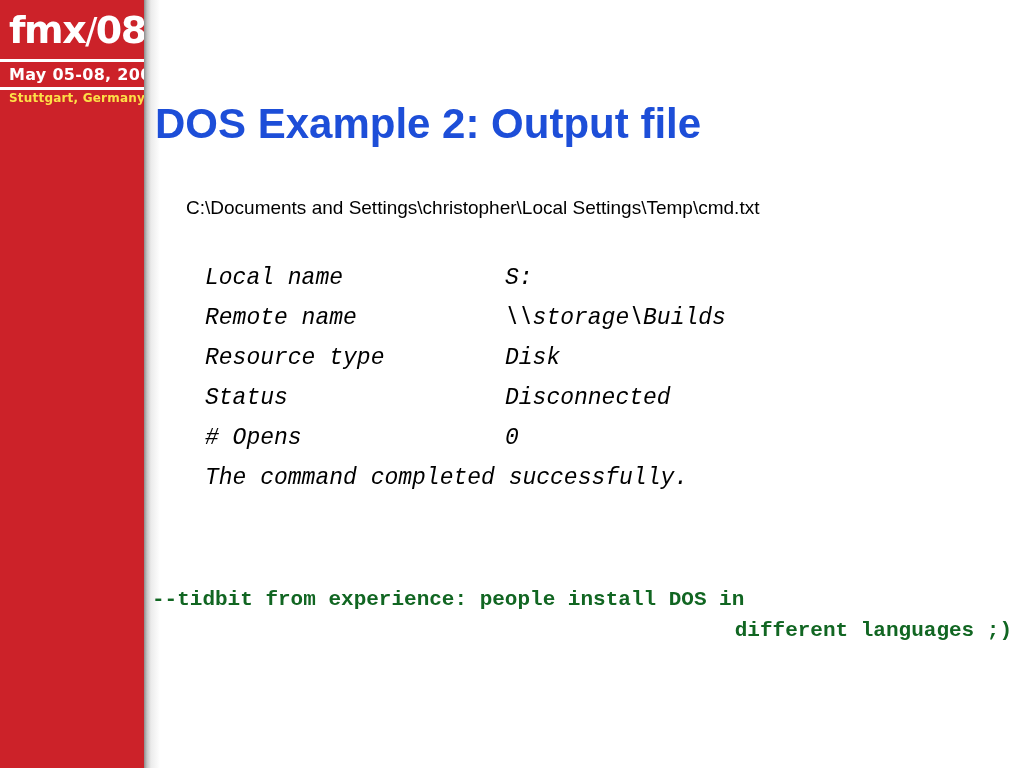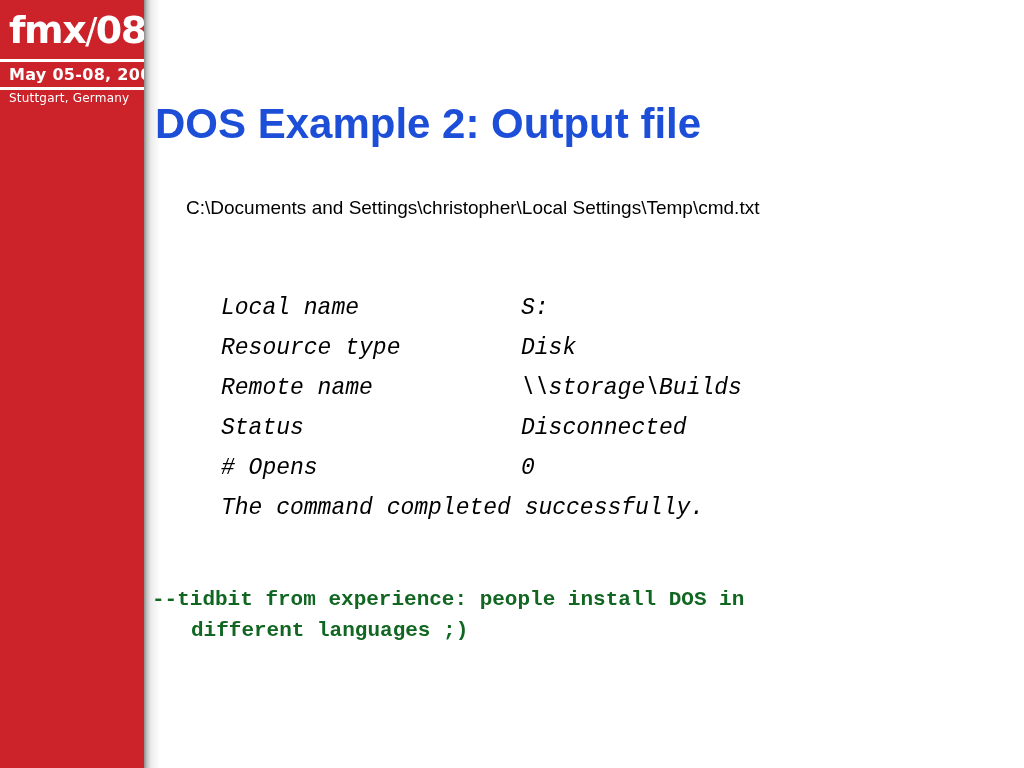--- a/index.html
+++ b/index.html
@@ -94,23 +94,23 @@
     font-weight: bold;
     font-size: 16px;
     letter-spacing: 0.3px;
     white-space: nowrap;
   }
   #logo-city {
     position: absolute;
     left: 9px;
     top: 91px;
     width: 135px;
-    color: #ffffff;
+    color: #fde047;
     font-family: "DejaVu Sans", sans-serif;
-    font-weight: normal;
+    font-weight: bold;
     font-size: 12px;
     letter-spacing: 0.2px;
     white-space: nowrap;
   }
 
   
   #slide-title {
     position: absolute;
     left: 155px;
     top: 98px;
@@ -132,24 +132,23 @@
     font-family: "Liberation Sans", sans-serif;
     font-size: 19px;
     line-height: 26px;
     white-space: nowrap;
     margin-left: 32px;
   }
 
   
   #output-block {
     position: absolute;
-    left: 221px;
+    left: 205px;
     top: 258px;
     width: 760px;
-    margin-top: 30px;
   }
   .out-row {
     height: 40px;
     line-height: 40px;
     white-space: nowrap;
     font-family: "Liberation Mono", "DejaVu Sans Mono", monospace;
     font-style: italic;
     font-size: 23px;
     color: #000000;
   }
@@ -176,20 +175,21 @@
     color: #116622;
     font-family: "Liberation Mono", "DejaVu Sans Mono", monospace;
     font-weight: bold;
     font-size: 21px;
     line-height: 31px;
     white-space: nowrap;
   }
   #tidbit .line-2 {
     display: block;
     padding-left: 39px;
+    text-align: right;
   }
 </style>
 </head>
 <body>
 
 <div id="slide">
 
   <div id="sidebar">
 
     <div id="logo-mark">
@@ -211,25 +211,25 @@
 
   <div id="file-path">C:\Documents and Settings\christopher\Local Settings\Temp\cmd.txt</div>
 
   <div id="output-block">
 
     <div class="out-row">
       <span class="out-label">Local name</span><span class="out-value">S:</span>
     </div>
 
     <div class="out-row">
+      <span class="out-label">Remote name</span><span class="out-value">\\storage\Builds</span>
+    </div>
+
+    <div class="out-row">
       <span class="out-label">Resource type</span><span class="out-value">Disk</span>
-    </div>
-
-    <div class="out-row">
-      <span class="out-label">Remote name</span><span class="out-value">\\storage\Builds</span>
     </div>
 
     <div class="out-row">
       <span class="out-label">Status</span><span class="out-value">Disconnected</span>
     </div>
 
     <div class="out-row">
       <span class="out-label"># Opens</span><span class="out-value">0</span>
     </div>
 

